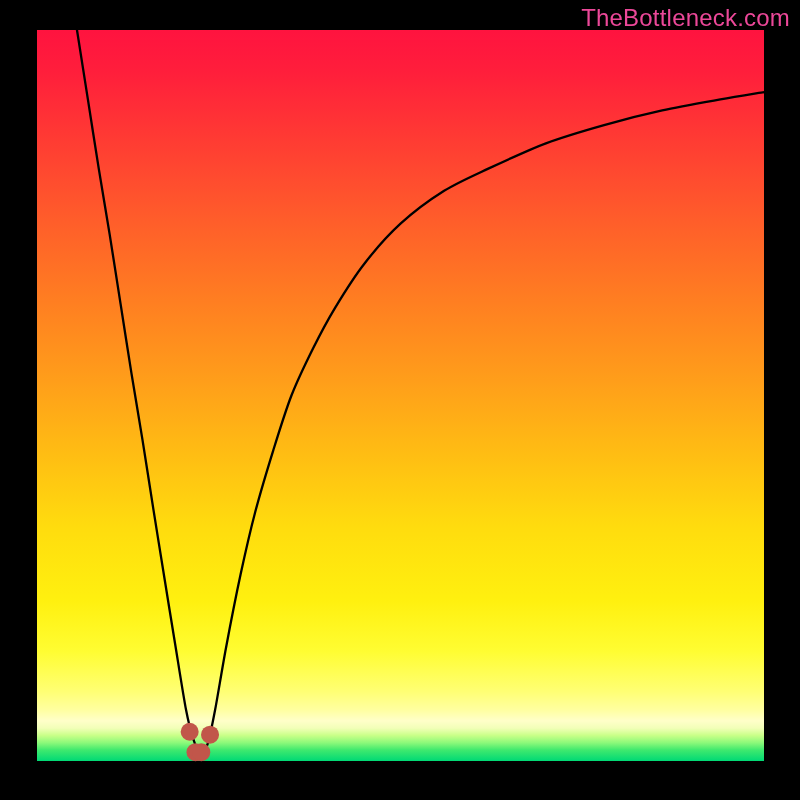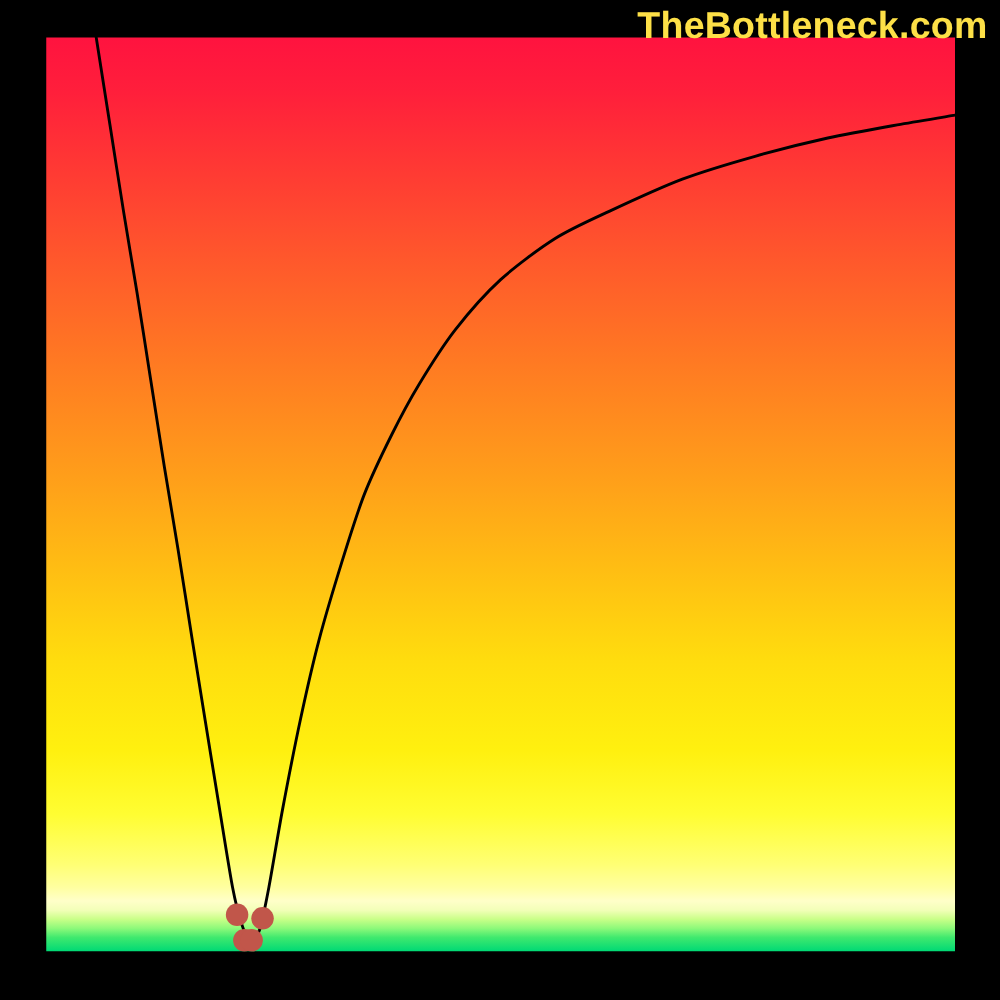--- a/index.html
+++ b/index.html
@@ -14,23 +14,23 @@
     position: absolute;
     left: 0; top: 0;
     width: 800px; height: 800px;
     background: #000;
   }
   .watermark {
     position: absolute;
     top: 4px;
     right: 10px;
     font-family: Arial, Helvetica, sans-serif;
-    font-size: 30px;
-    font-weight: bold;
-    color: #fde047;
+    font-size: 24px;
+    font-weight: normal;
+    color: #ec4899;
     letter-spacing: 0.2px;
   }
   svg {
     position: absolute;
     left: 0; top: 0;
   }
   .dot {
     fill: #c1564a;
   }
   .crv {

